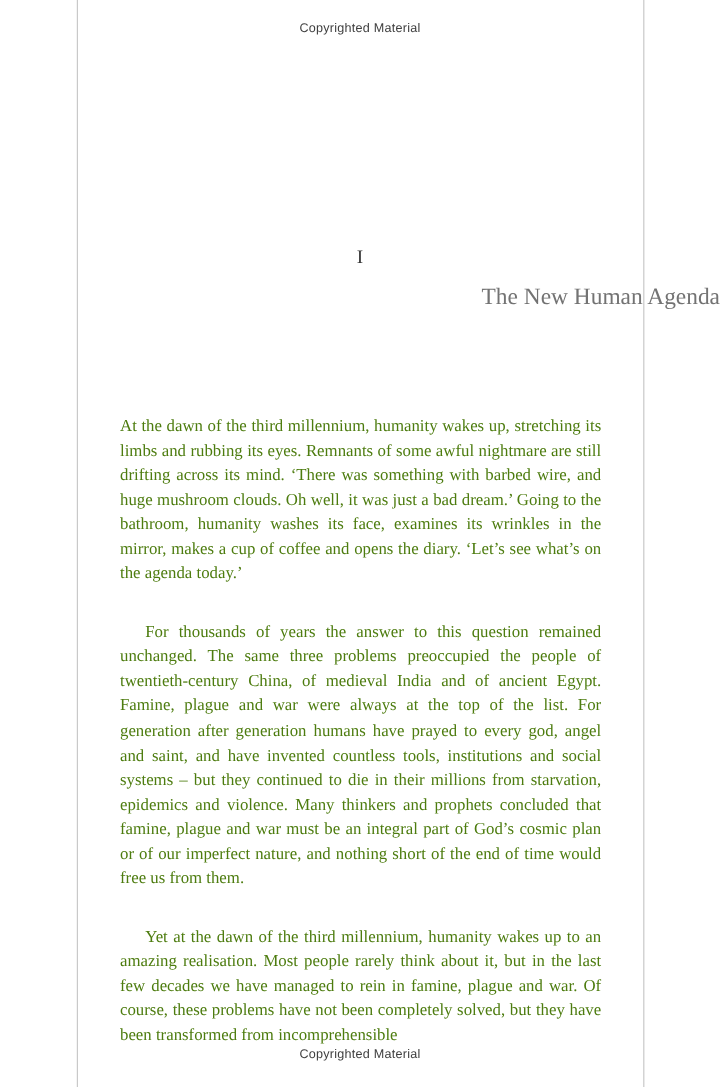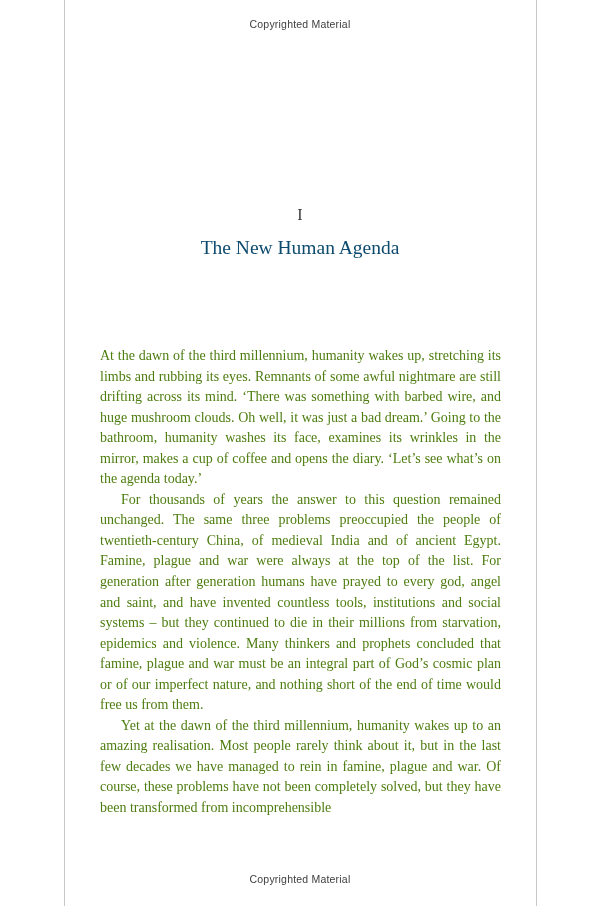--- a/index.html
+++ b/index.html
@@ -43,36 +43,36 @@
     width: 100%;
     text-align: center;
     font-size: 16px;
     color: #383838;
   }
   .chapter-title {
     position: absolute;
     top: 237px;
     left: 0;
     width: 100%;
-    text-align: center;
+    text-align: right;
     font-size: 19.5px;
-    color: #0c4a6e;
+    color: #737373;
   }
   .body-text {
     position: absolute;
     top: 346px;
     left: 100px;
     width: 401px;
     font-size: 14px;
     line-height: 20.55px;
     color: #4d7c0f;
     text-align: justify;
   }
   .body-text p { margin: 0; }
-  .body-text p.indented { text-indent: 21px; }
+  .body-text p.indented { text-indent: 21px; margin-top: 28px; }
 </style>
 </head>
 <body>
 
 <div class="page">
 
   <div class="edge-line left"></div>
   <div class="edge-line right"></div>
 
   <div class="watermark top">Copyrighted Material</div>

